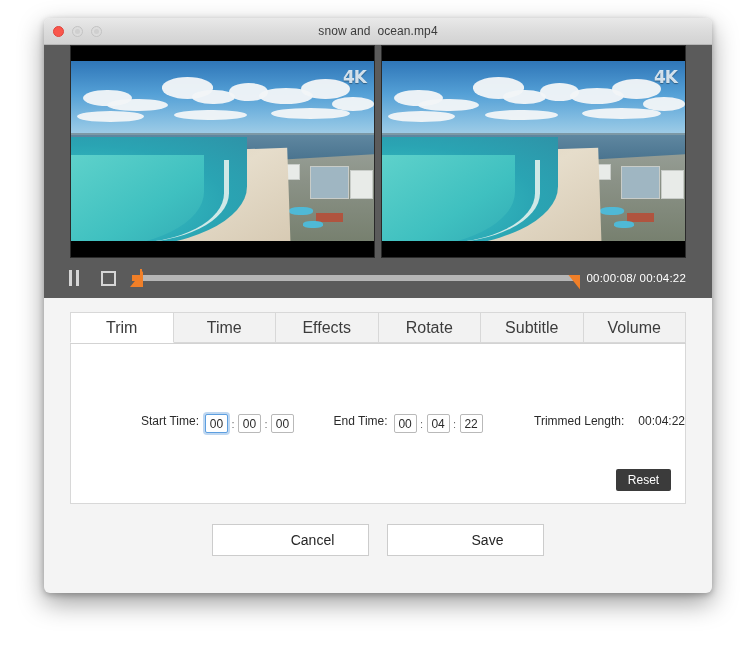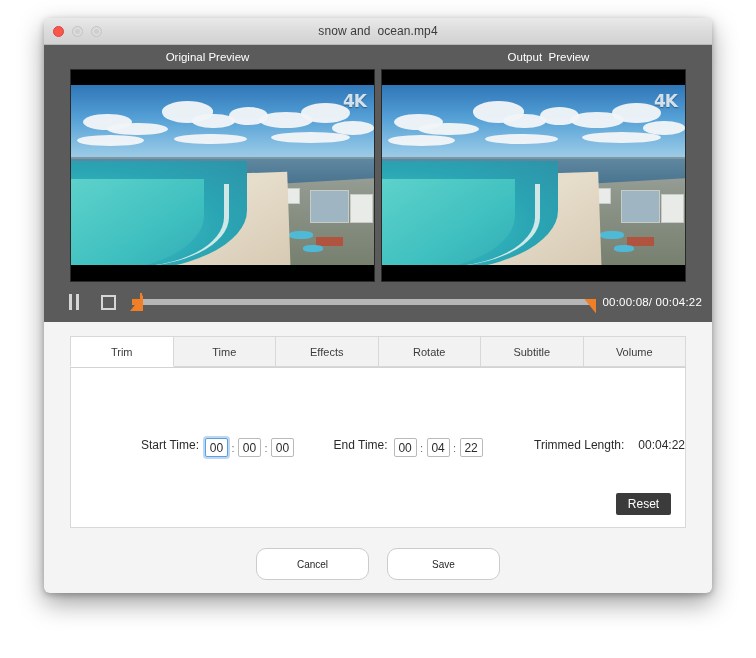--- a/index.html
+++ b/index.html
@@ -220,21 +220,21 @@
     letter-spacing: -1px;
     text-shadow: 0 1px 1px rgba(0,0,0,0.35);
   }
 
   
   .transport {
     height: 40px;
     background: #5b5b5b;
     display: flex;
     align-items: center;
-    padding: 0 10px 0 20px;
+    padding: 0 26px 0 20px;
     box-sizing: border-box;
   }
   .ctrl-btn {
     width: 20px;
     height: 20px;
     margin-right: 14px;
     display: flex;
     align-items: center;
     justify-content: center;
   }
@@ -329,21 +329,21 @@
   .tabstrip {
     display: flex;
     height: 31px;
     border-bottom: 1px solid #d3d3d3;
   }
   .tab {
     flex: 1;
     display: flex;
     align-items: center;
     justify-content: center;
-    font-size: 11px;
+    font-size: 16px;
     color: #3c3c3c;
     background: #f2f2f2;
     border: 1px solid #d8d8d8;
     border-left: none;
     box-sizing: border-box;
     cursor: default;
   }
   .tab:first-child { border-left: 1px solid #d8d8d8; }
   .tab.active {
     background: #ffffff;
@@ -427,50 +427,47 @@
     display: flex;
     justify-content: center;
     gap: 18px;
     margin-top: 20px;
   }
   .fbtn {
     width: 111px;
     height: 30px;
     background: #ffffff;
     border: 1px solid #cccccc;
-    border-radius: 10px;
-    font-size: 10px;
+    border-radius: 0;
+    font-size: 14px;
     color: #262626;
     display: flex;
     align-items: center;
     justify-content: center;
     cursor: default;
+    padding-left: 44px;
   }
 </style>
 </head>
 <body>
 
 <div id="root">
 
   <div class="window">
 
     <div class="titlebar">
       <div class="traffic">
         <div class="light close"></div>
         <div class="light min"></div>
         <div class="light zoom"></div>
       </div>
       <div class="title-text">snow and  ocean.mp4</div>
     </div>
 
     <div class="preview-area">
-      <div class="preview-headers">
-        <div class="ph left">Original Preview</div>
-        <div class="ph right">Output  Preview</div>
-      </div>
 
       <div class="videos">
 
         <div class="video-frame">
           <div class="video-inner">
             <div class="sky"></div>
             <div class="cloud" style="left:4%;top:16%;width:16%;height:9%;"></div>
             <div class="cloud" style="left:12%;top:21%;width:20%;height:7%;"></div>
             <div class="cloud" style="left:30%;top:9%;width:17%;height:12%;"></div>
             <div class="cloud" style="left:40%;top:16%;width:14%;height:8%;"></div>

